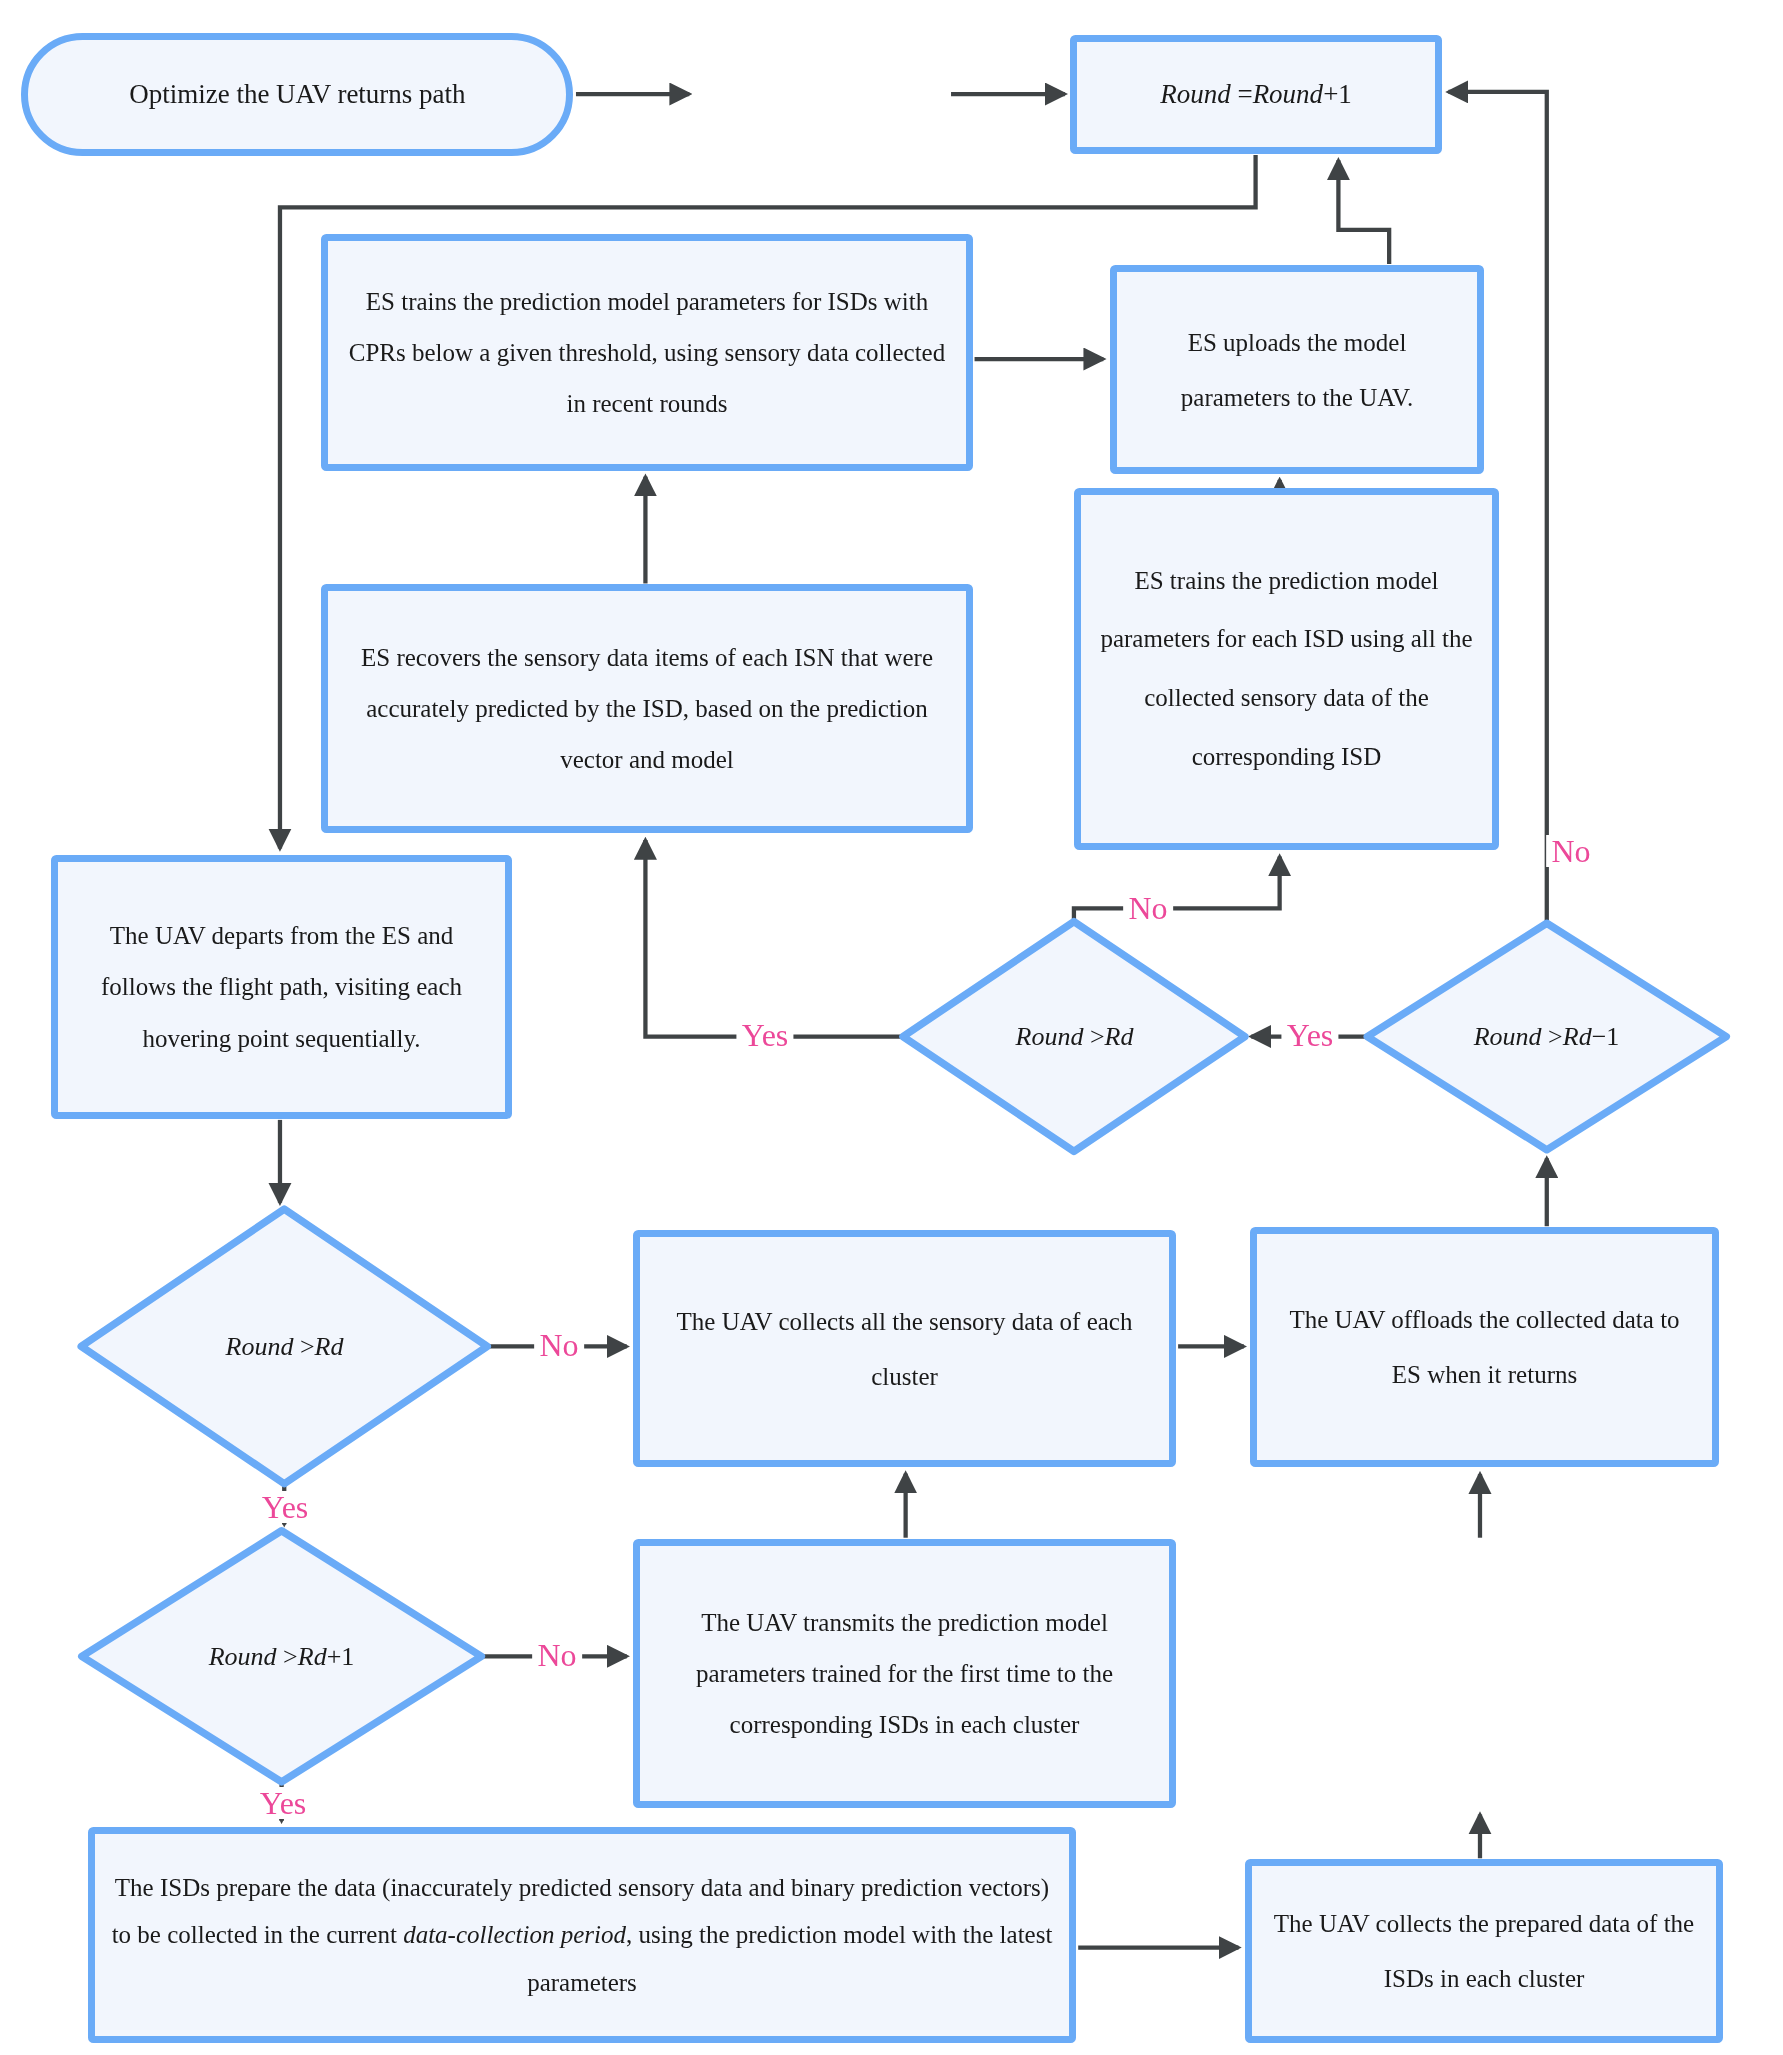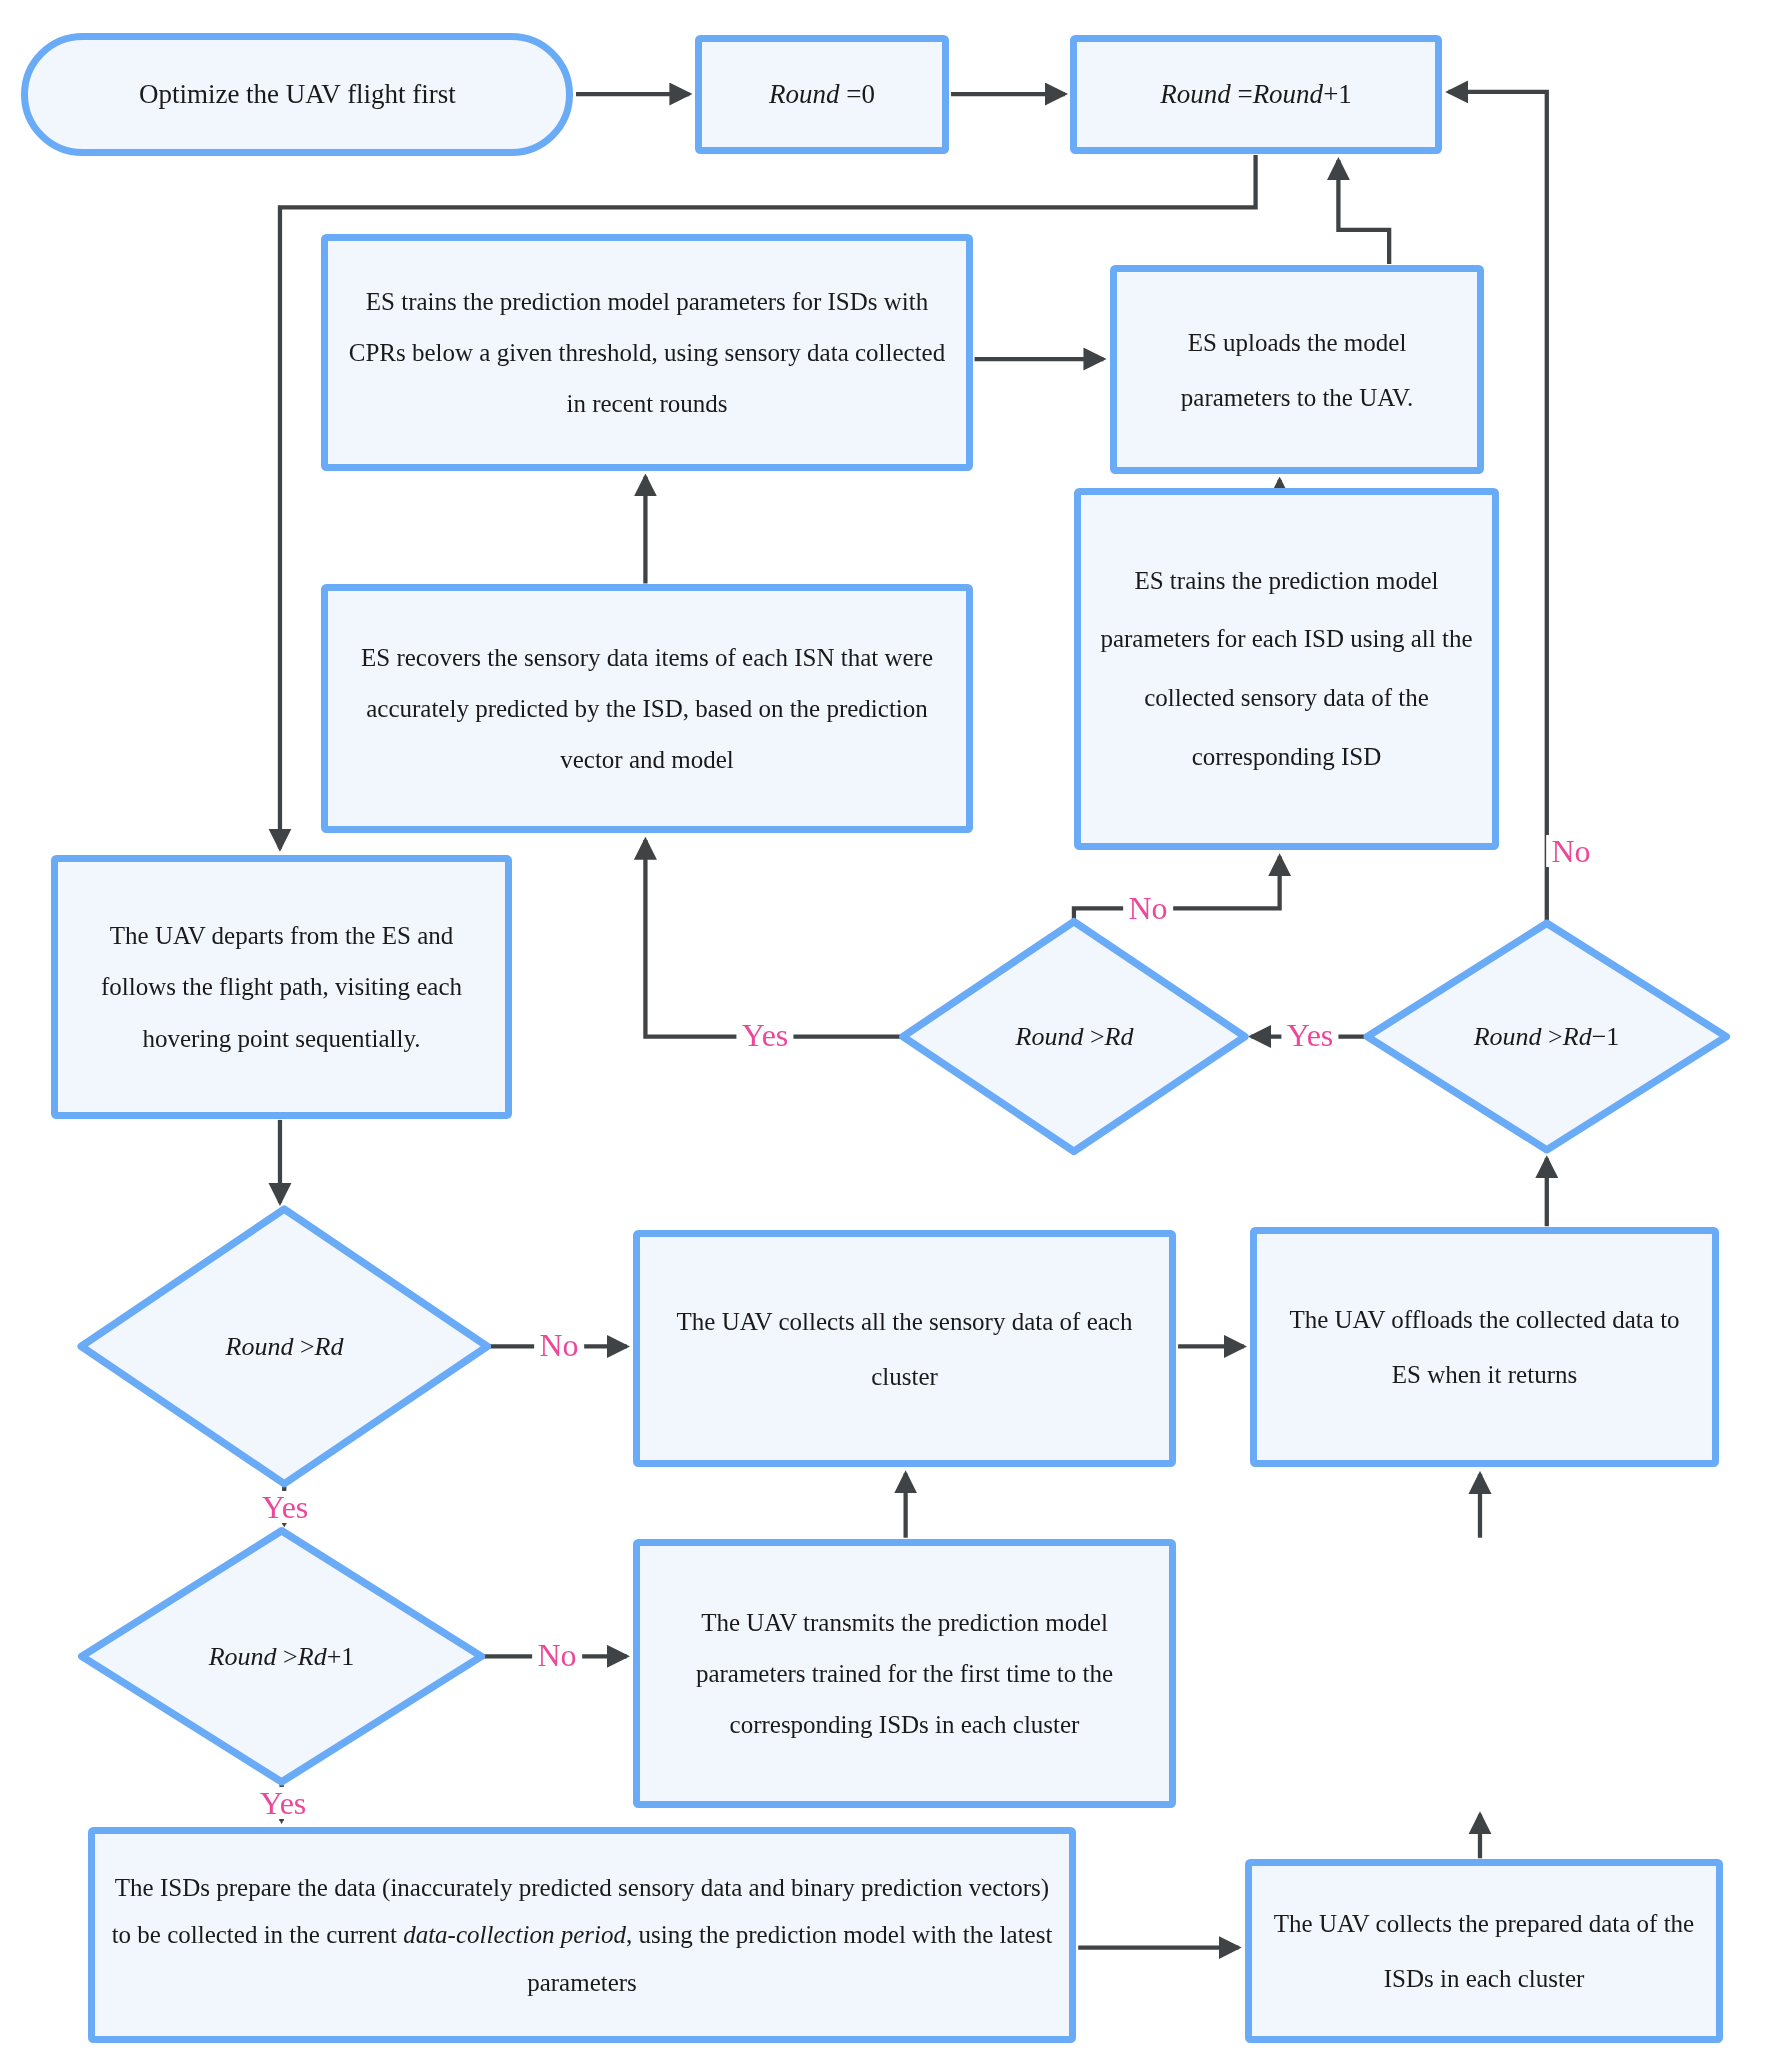--- a/index.html
+++ b/index.html
@@ -58,26 +58,23 @@
     <path class="edge" marker-end="url(#arr)" d="M 1695 2878 V 2758"></path>
     <path class="edge" marker-end="url(#arr)" d="M 2895 2295 V 2168"></path>
 
     <polygon class="diamond" points="1690,1940 2010,1725 2330,1940 2010,2155"></polygon>
     <polygon class="diamond" points="2559,1940 2895,1728 3231,1940 2895,2152"></polygon>
     <polygon class="diamond" points="152,2520 532,2263 912,2520 532,2777"></polygon>
     <polygon class="diamond" points="153,3100 527,2865 901,3100 527,3335"></polygon>
   </svg>
 
   <div class="node stadium big" style="left:21.4px;top:33px;width:552px;height:123px;">
-    <span>Optimize the UAV flight first</span>
+    <span>Optimize the UAV returns path</span>
   </div>
 
-  <div class="node big" style="left:695px;top:35px;width:254px;height:119px;">
-    <span><span class="it">Round</span><span> =0</span></span>
-  </div>
 
   <div class="node big" style="left:1070px;top:35px;width:372px;height:119px;">
     <span><span class="it">Round</span><span> =</span><span class="it">Round</span><span>+1</span></span>
   </div>
 
   <div class="node" style="left:321px;top:234px;width:652px;height:237px;">
     <span>ES trains the prediction model parameters for ISDs with CPRs below a given threshold, using sensory data collected in recent rounds</span>
   </div>
 
   <div class="node lh22" style="left:1110px;top:265px;width:374px;height:209px;">

